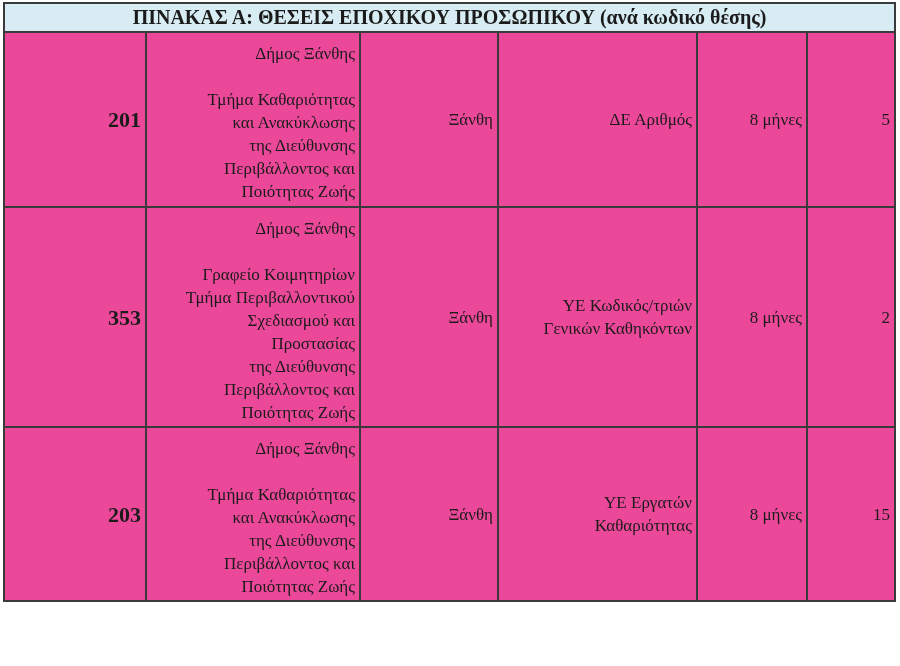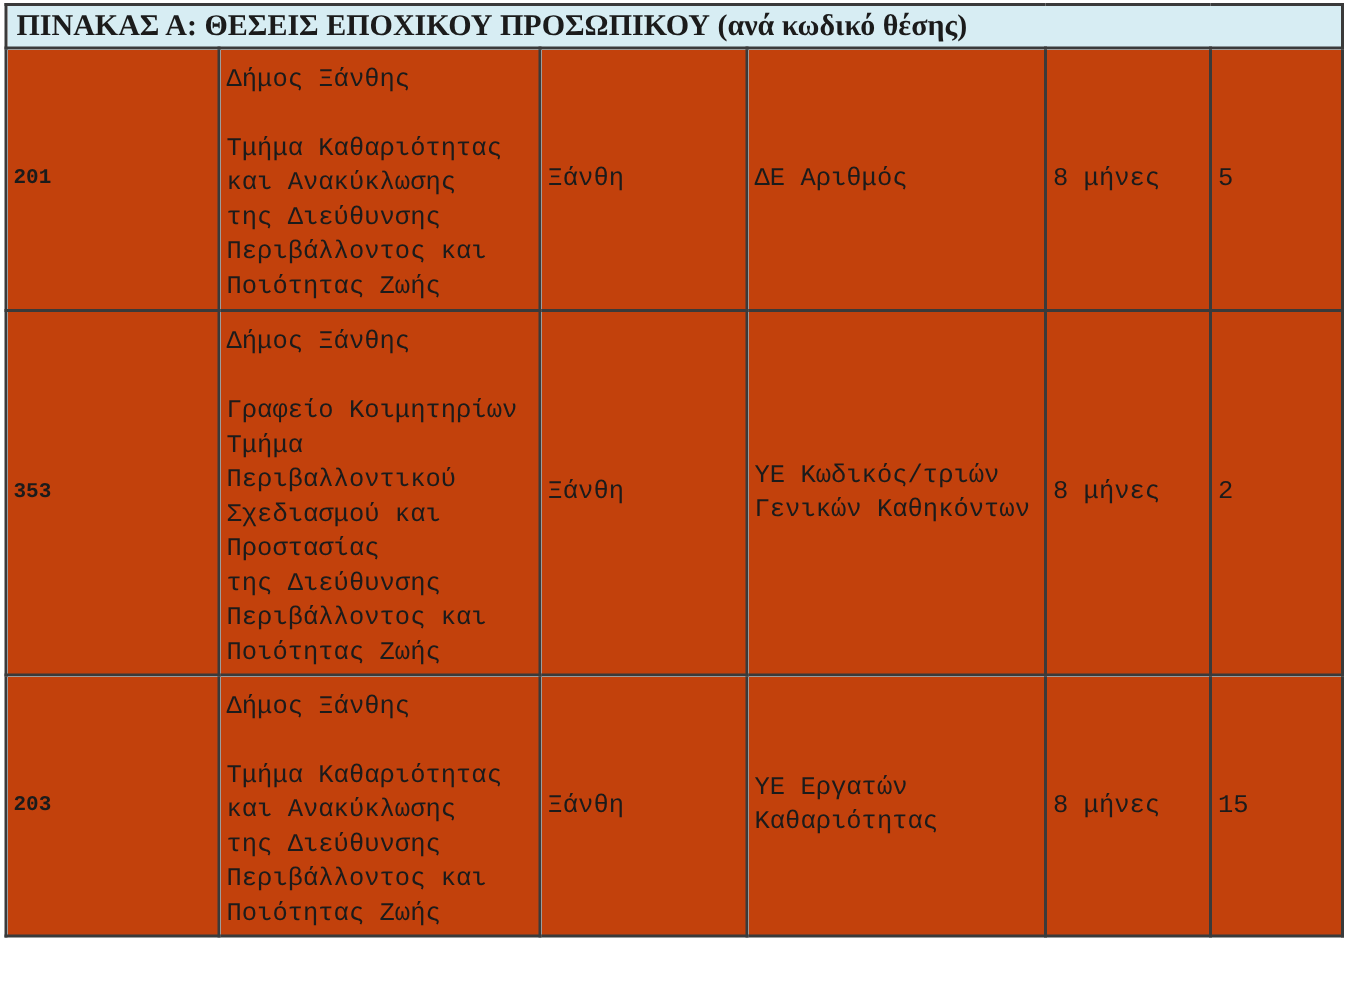--- a/index.html
+++ b/index.html
@@ -35,48 +35,47 @@
     border: 2px solid #3a3a3a;
     white-space: pre-line;
     box-sizing: border-box;
     overflow: hidden;
   }
 
   tr.title-row td {
     background: #d7edf3;
     font-weight: bold;
     font-size: 20px;
-    text-align: left;
+    text-align: center;
     padding: 2px 6px;
     height: 28px;
     vertical-align: middle;
     white-space: nowrap;
   }
   tr.header-row th {
     background: #fdfdfd;
     font-weight: bold;
     font-size: 18px;
     line-height: 24px;
     text-align: center;
     vertical-align: middle;
     height: 76px;
     padding: 2px 4px;
   }
   tr.data-row td {
-    background: #c2410c;
+    background: #ec4899;
     font-size: 17px;
     line-height: 23px;
-    text-align: left;
+    text-align: right;
     vertical-align: middle;
     padding: 2px 4px;
-    font-family: Liberation Mono, monospace;
   }
   tr.data-row td.cell-code {
     font-weight: bold;
-    font-size: 14px;
+    font-size: 22px;
     margin-left: 12px;
   }
   tr.data-row td.cell-service {
     vertical-align: top;
     padding-top: 9px;
   }
   tr.row-201 { height: 175px; }
   tr.row-202 { height: 207px; }
   tr.row-203 { height: 166px; }
 </style>

